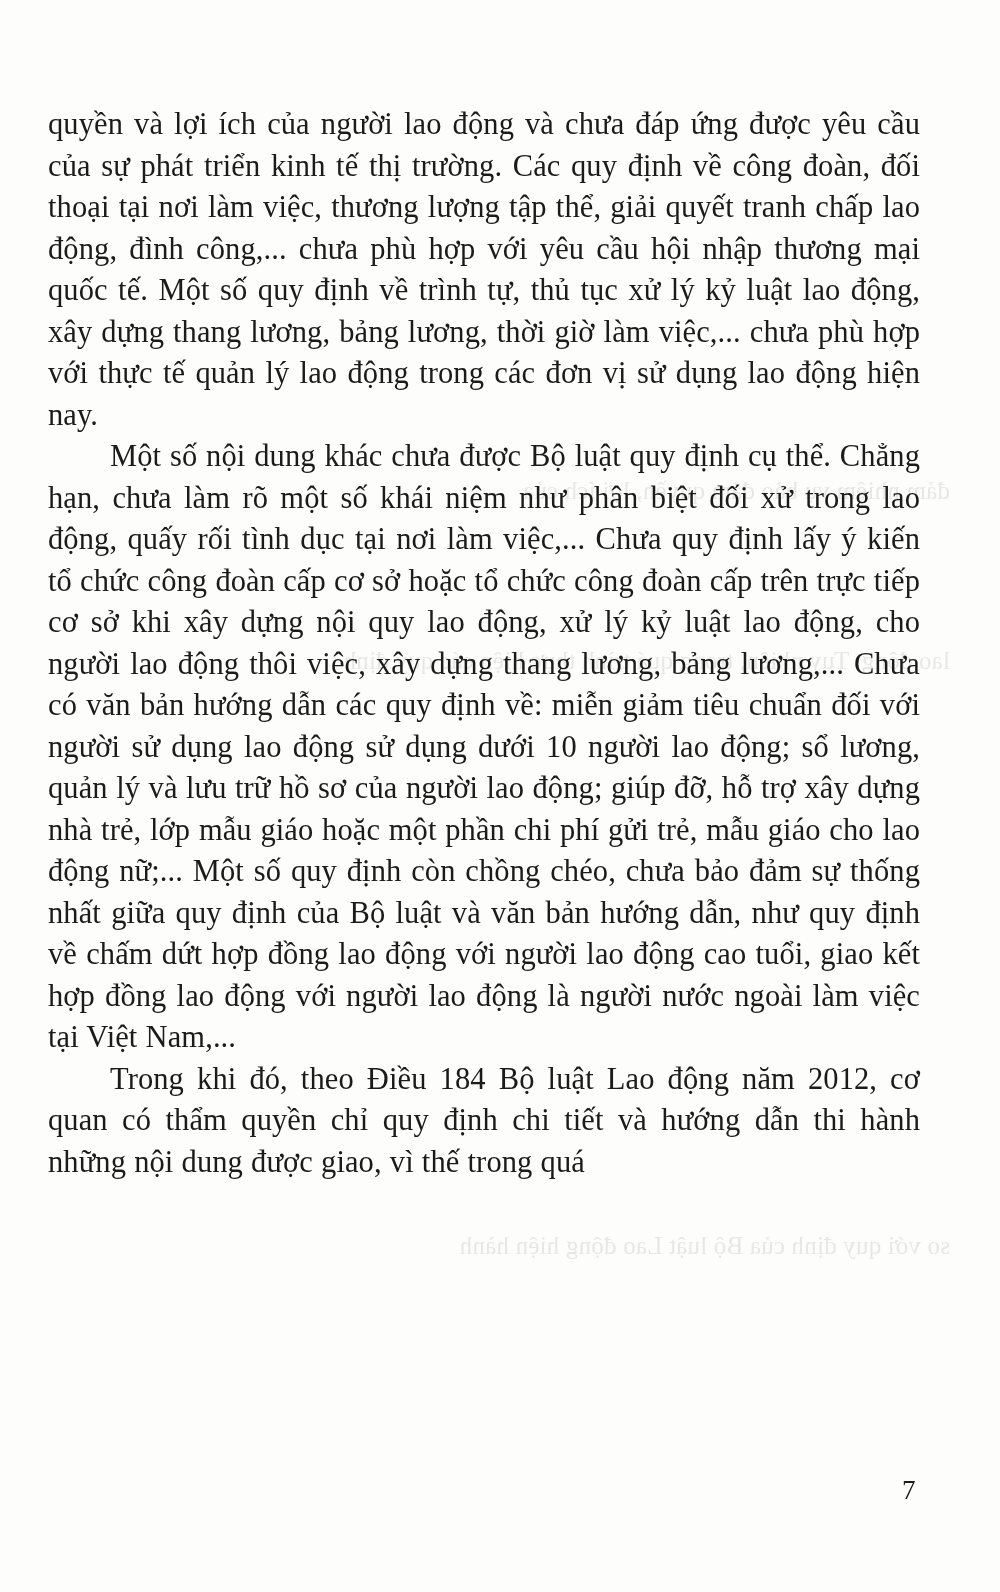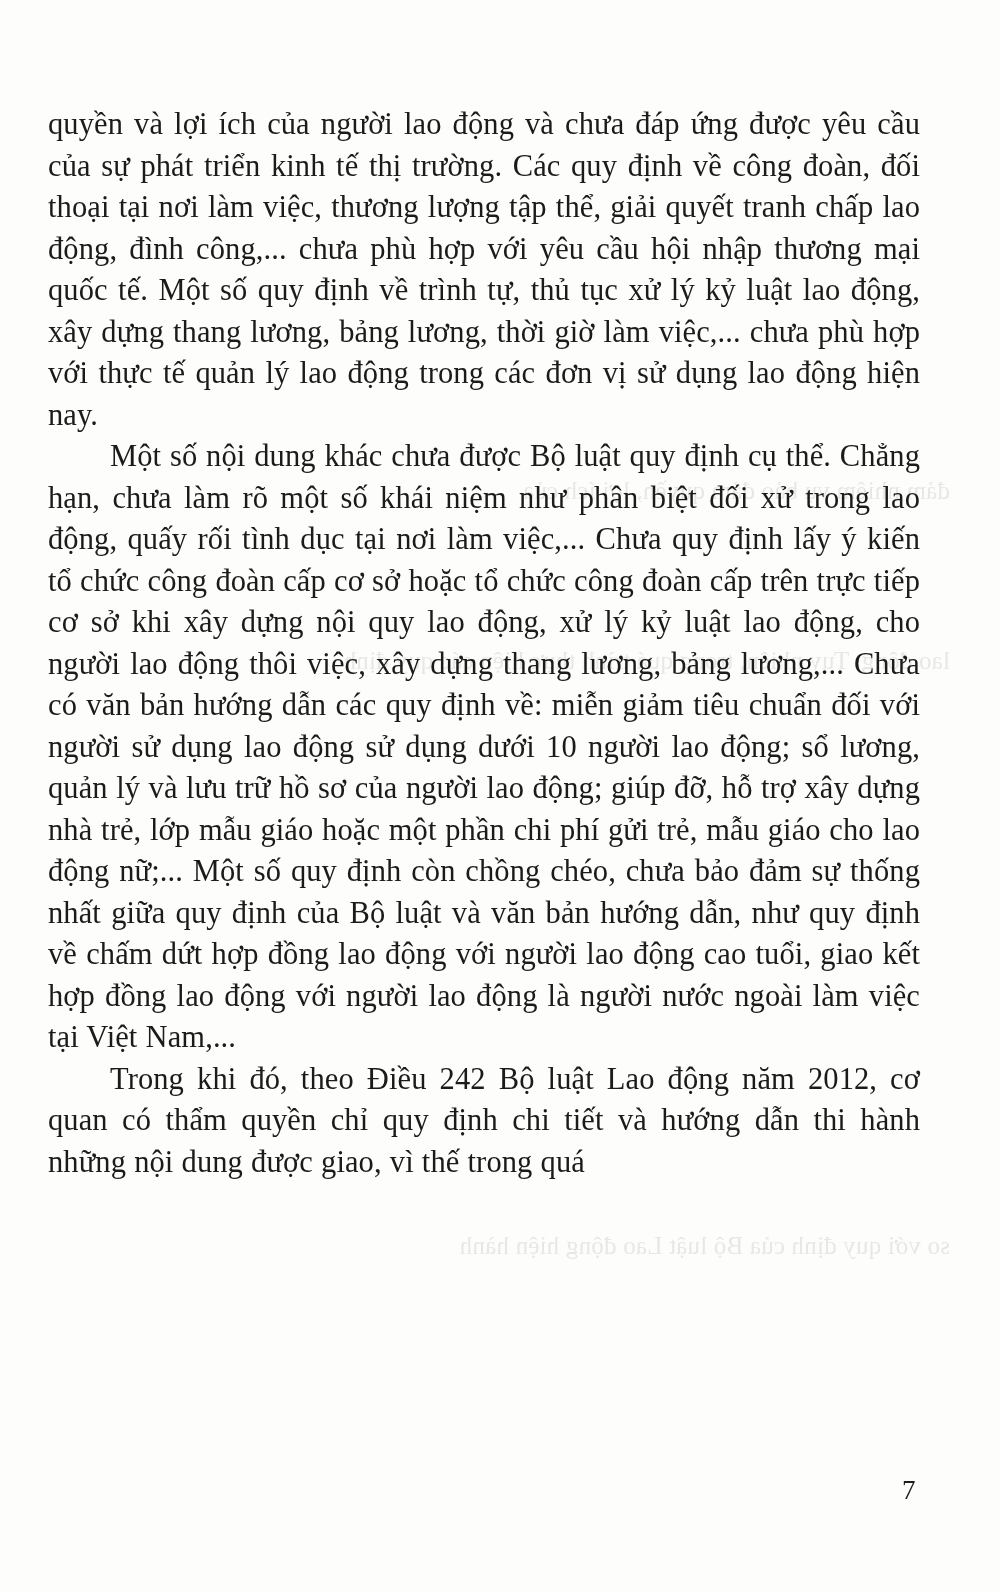--- a/index.html
+++ b/index.html
@@ -74,17 +74,17 @@
 
 <div class="page">
 
   <div class="bleed bleed-a">đảm nhiệm vụ bảo đảm quyền, lợi ích của</div>
   <div class="bleed bleed-b">lao động. Tuy nhiên, trong quá trình thực hiện các quy định</div>
   <div class="bleed bleed-c">so với quy định của Bộ luật Lao động hiện hành</div>
 
   <div class="content">
     <p class="para">quyền và lợi ích của người lao động và chưa đáp ứng được yêu cầu của sự phát triển kinh tế thị trường. Các quy định về công đoàn, đối thoại tại nơi làm việc, thương lượng tập thể, giải quyết tranh chấp lao động, đình công,... chưa phù hợp với yêu cầu hội nhập thương mại quốc tế. Một số quy định về trình tự, thủ tục xử lý kỷ luật lao động, xây dựng thang lương, bảng lương, thời giờ làm việc,... chưa phù hợp với thực tế quản lý lao động trong các đơn vị sử dụng lao động hiện nay.</p>
     <p class="para indent">Một số nội dung khác chưa được Bộ luật quy định cụ thể. Chẳng hạn, chưa làm rõ một số khái niệm như phân biệt đối xử trong lao động, quấy rối tình dục tại nơi làm việc,... Chưa quy định lấy ý kiến tổ chức công đoàn cấp cơ sở hoặc tổ chức công đoàn cấp trên trực tiếp cơ sở khi xây dựng nội quy lao động, xử lý kỷ luật lao động, cho người lao động thôi việc, xây dựng thang lương, bảng lương,... Chưa có văn bản hướng dẫn các quy định về: miễn giảm tiêu chuẩn đối với người sử dụng lao động sử dụng dưới 10 người lao động; sổ lương, quản lý và lưu trữ hồ sơ của người lao động; giúp đỡ, hỗ trợ xây dựng nhà trẻ, lớp mẫu giáo hoặc một phần chi phí gửi trẻ, mẫu giáo cho lao động nữ;... Một số quy định còn chồng chéo, chưa bảo đảm sự thống nhất giữa quy định của Bộ luật và văn bản hướng dẫn, như quy định về chấm dứt hợp đồng lao động với người lao động cao tuổi, giao kết hợp đồng lao động với người lao động là người nước ngoài làm việc tại Việt Nam,...</p>
-    <p class="para indent">Trong khi đó, theo Điều 242 Bộ luật Lao động năm 2012, cơ quan có thẩm quyền chỉ quy định chi tiết và hướng dẫn thi hành những nội dung được giao, vì thế trong quá</p>
+    <p class="para indent">Trong khi đó, theo Điều 184 Bộ luật Lao động năm 2012, cơ quan có thẩm quyền chỉ quy định chi tiết và hướng dẫn thi hành những nội dung được giao, vì thế trong quá</p>
   </div>
 
   <div class="page-number">7</div>
 </div>
 
 </body></html>

